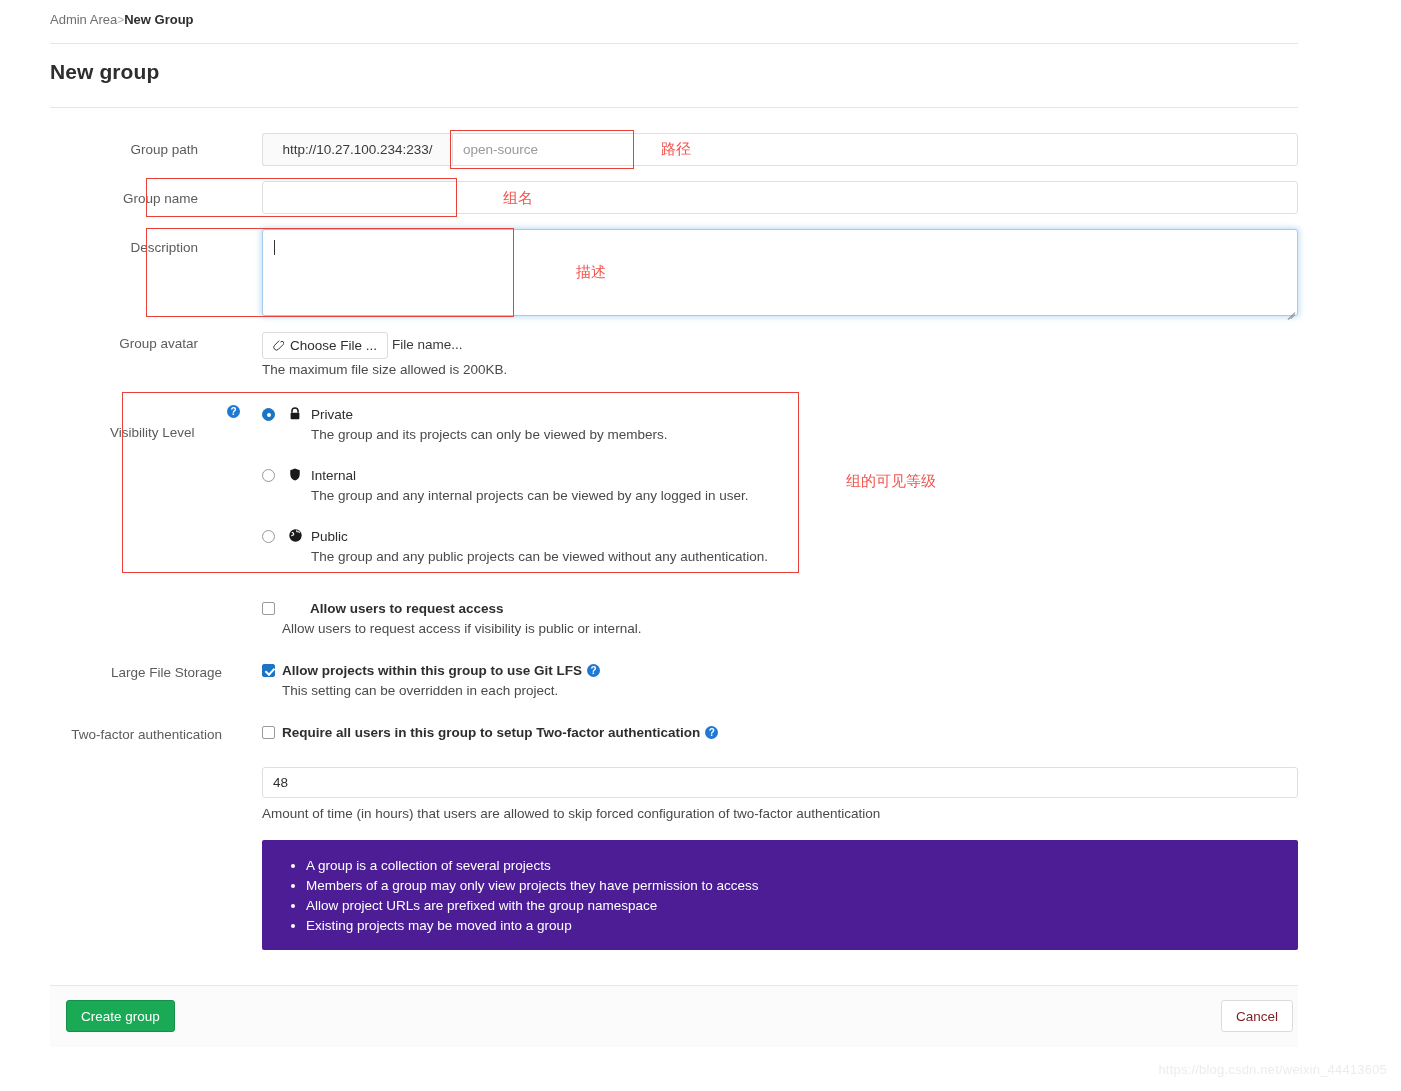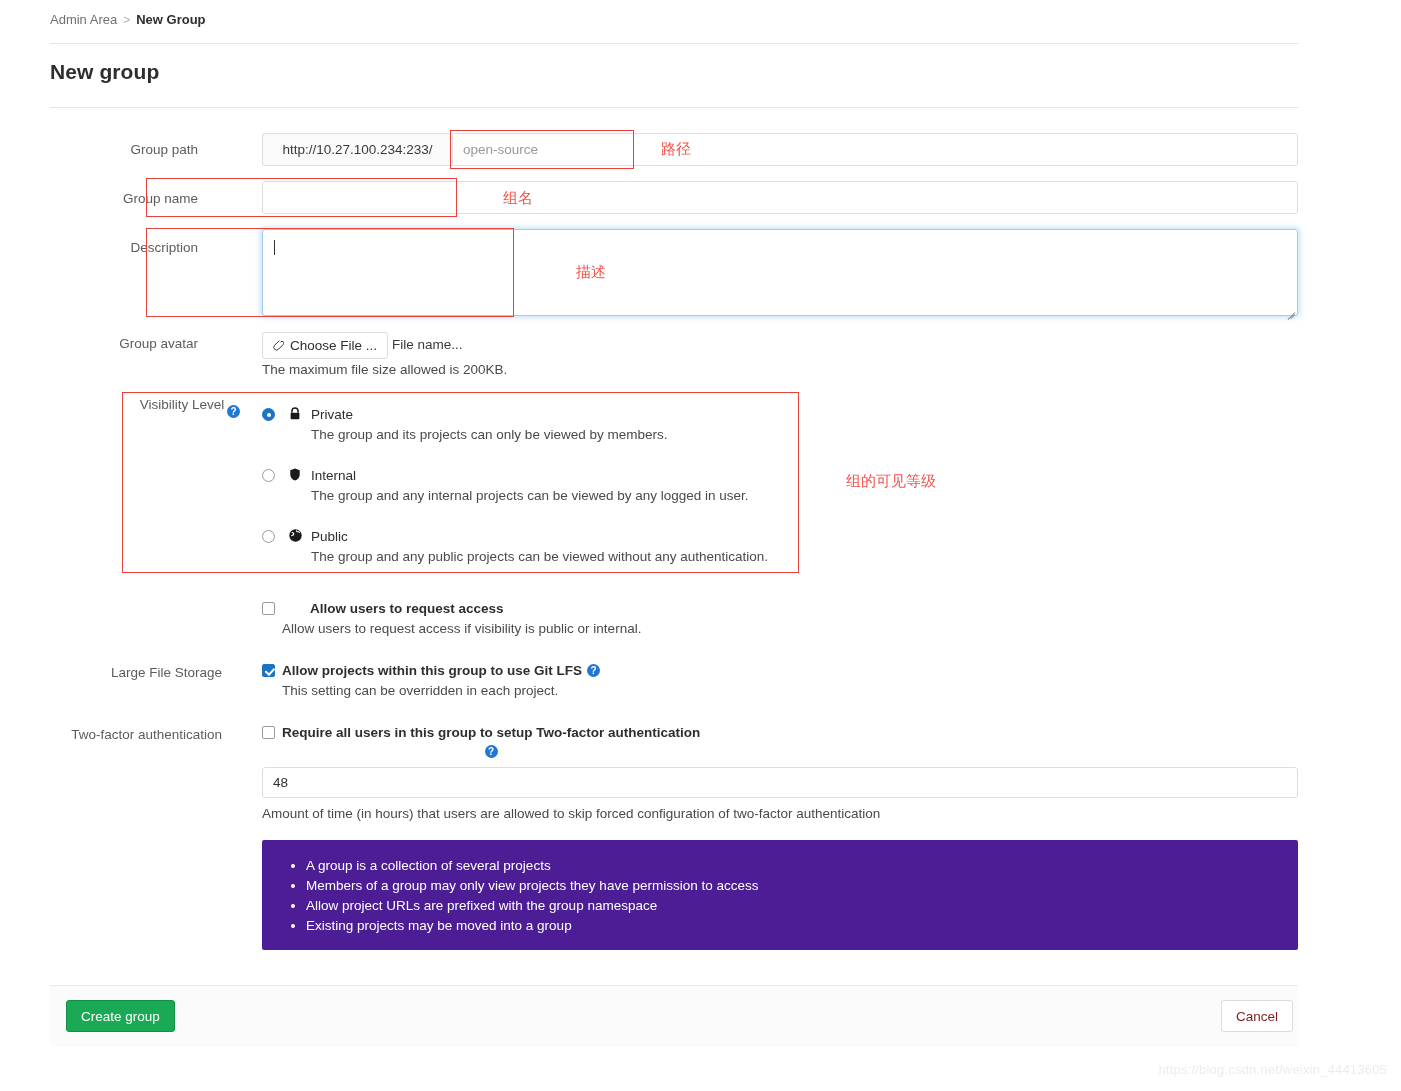--- a/index.html
+++ b/index.html
@@ -8,21 +8,21 @@
     background: #fff;
     font-family: "Liberation Sans", sans-serif;
     color: #2e2e2e;
   }
   body { width: 1401px; height: 1091px; position: relative; overflow: hidden; }
 
   
   .breadcrumb {
     position: absolute; left: 50px; top: 12px;
     font-size: 13px; color: #707070;
-    display: flex; align-items: center; gap: 6px;
+    display: flex; align-items: center; 
   }
   .breadcrumb .crumb-link { color: #707070; text-decoration: none; }
   .breadcrumb .crumb-sep { color: #b0b0b0; font-size: 12px; }
   .breadcrumb .crumb-current { color: #2e2e2e; font-weight: 600; }
   .rule-top {
     position: absolute; left: 50px; top: 43px; width: 1248px;
     height: 1px; background: #e5e5e5;
   }
 
   
@@ -208,21 +208,21 @@
     <span>
       <svg class="icon-svg" width="11" height="11" viewBox="0 0 16 16">
         <path d="M10.8 2.2a2.6 2.6 0 0 1 3.7 3.7l-7 7a4 4 0 1 1-5.7-5.7l6.3-6.3" fill="none" stroke="#333" stroke-width="1.4" stroke-linecap="round" transform="translate(0.5,0.5)"></path>
       </svg>
     </span>
     <span>Choose File ...</span>
   </div>
   <div class="file-name" style="left:392px; top:337px;">File name...</div>
   <div class="help-text" style="left:262px; top:362px;">The maximum file size allowed is 200KB.</div>
 
-  <div class="flabel" style="left:110px; top:396px; width:112px; text-align:center;margin-left:16px;">Visibility Level</div>
+  <div class="flabel" style="left:110px; top:424px; width:112px; text-align:left;">Visibility Level</div>
   <span class="qhelp abs" style="left:227px; top:405px;">?</span>
 
   <div class="radio-outer checked" style="left:262px; top:408px;"></div>
   <span style="position:absolute; left:288px; top:406px;">
     <svg class="icon-svg" width="14" height="15" viewBox="0 0 16 16">
       <path d="M4.5 7V5.2a3.5 3.5 0 0 1 7 0V7" fill="none" stroke="#1a1a1a" stroke-width="1.7"></path>
       <rect x="3" y="7" width="10" height="7.5" rx="1" fill="#1a1a1a"></rect>
     </svg>
   </span>
   <div class="opt-title" style="left:311px; top:407px;">Private</div>
@@ -256,21 +256,21 @@
   <div class="flabel" style="left:60px; top:664px; width:162px;">Large File Storage</div>
   <div class="cbox checked" style="left:262px; top:664px;"></div>
   <div class="cb-title" style="left:282px; top:663px;">
     <span>Allow projects within this group to use Git LFS</span>
     <span class="qhelp">?</span>
   </div>
   <div class="opt-desc" style="left:282px; top:683px;">This setting can be overridden in each project.</div>
 
   <div class="flabel" style="left:50px; top:726px; width:172px;">Two-factor authentication</div>
   <div class="cbox" style="left:262px; top:726px;"></div>
-  <div class="cb-title" style="left:282px; top:725px;flex-direction:column;">
+  <div class="cb-title" style="left:282px; top:725px;">
     <span>Require all users in this group to setup Two-factor authentication</span>
     <span class="qhelp">?</span>
   </div>
 
   <input class="finput" style="left: 262px; top: 767px; width: 1036px; height: 31px;" value="48">
   <div class="opt-desc" style="left:262px; top:806px;">Amount of time (in hours) that users are allowed to skip forced configuration of two-factor authentication</div>
 
   <div class="info-panel" style="left:262px; top:840px; width:1036px; height:110px;">
     <ul>
       <li>A group is a collection of several projects</li>

